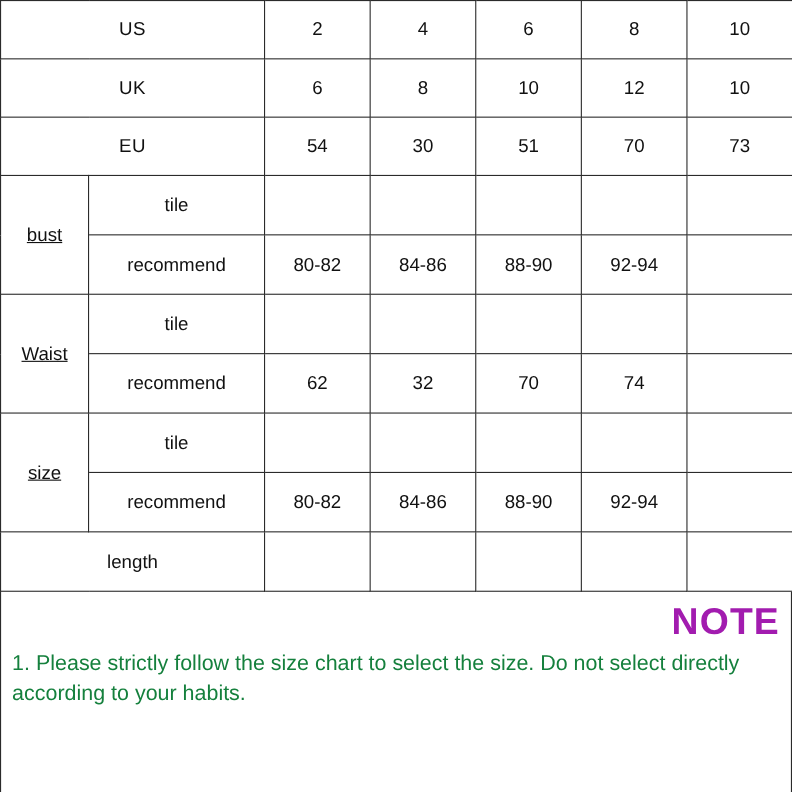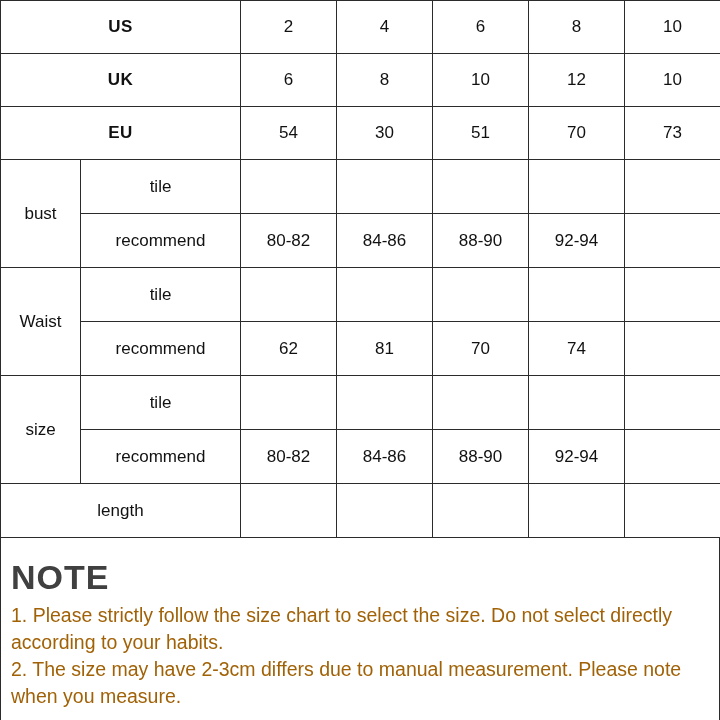--- a/index.html
+++ b/index.html
@@ -29,25 +29,26 @@
     border: 1px solid #2b2b2b;
     text-align: center;
     vertical-align: middle;
     font-size: 17px;
     color: #111111;
     padding: 0;
     height: 52px;
   }
   td.hdr-label {
     font-size: 23px;
-    font-weight: bold;
+    font-weight: normal;
     letter-spacing: 0.5px;
   }
   td.row-head {
     font-size: 17px;
+    text-decoration: underline;
   }
   td.sub-head {
     font-size: 17px;
   }
   td.value {
     font-size: 17px;
   }
   .col-label { width: 80px; }
   .col-sub   { width: 160px; }
   .col-val   { width: 96px; }
@@ -58,33 +59,32 @@
 
   .note-box {
     width: 720px;
     box-sizing: border-box;
     border: 1px solid #2b2b2b;
     border-top: none;
     padding: 6px 10px 8px 10px;
     height: 191px;
   }
   .note-title {
-    text-align: left;
-    color: #404040;
+    text-align: right;
+    color: #a21caf;
     font-weight: bold;
     font-size: 34px;
     letter-spacing: 1px;
     line-height: 42px;
     margin-bottom: 4px;
-    margin-top: 12px;
   }
   .note-line {
     font-size: 19.5px;
     line-height: 27px;
-    color: #a16207;
+    color: #15803d;
   }
 </style>
 </head>
 <body>
 
 <div class="sheet">
 
   <table class="size-table">
     <colgroup>
       <col class="col-label">
@@ -144,21 +144,21 @@
         <td class="sub-head">tile</td>
         <td class="value"></td>
         <td class="value"></td>
         <td class="value"></td>
         <td class="value"></td>
         <td class="value"></td>
       </tr>
       <tr class="meas">
         <td class="sub-head">recommend</td>
         <td class="value">62</td>
-        <td class="value">81</td>
+        <td class="value">32</td>
         <td class="value">70</td>
         <td class="value">74</td>
         <td class="value"></td>
       </tr>
 
       <tr class="meas">
         <td class="row-head" rowspan="2">size</td>
         <td class="sub-head">tile</td>
         <td class="value"></td>
         <td class="value"></td>
@@ -182,16 +182,15 @@
         <td class="value"></td>
         <td class="value"></td>
         <td class="value"></td>
       </tr>
     </tbody>
   </table>
 
   <div class="note-box">
     <div class="note-title">NOTE</div>
     <div class="note-line">1. Please strictly follow the size chart  to select the size. Do not select directly according to your habits.</div>
-    <div class="note-line">2. The size may have 2-3cm differs due to manual measurement. Please note when you measure.</div>
   </div>
 
 </div>
 
 </body></html>

